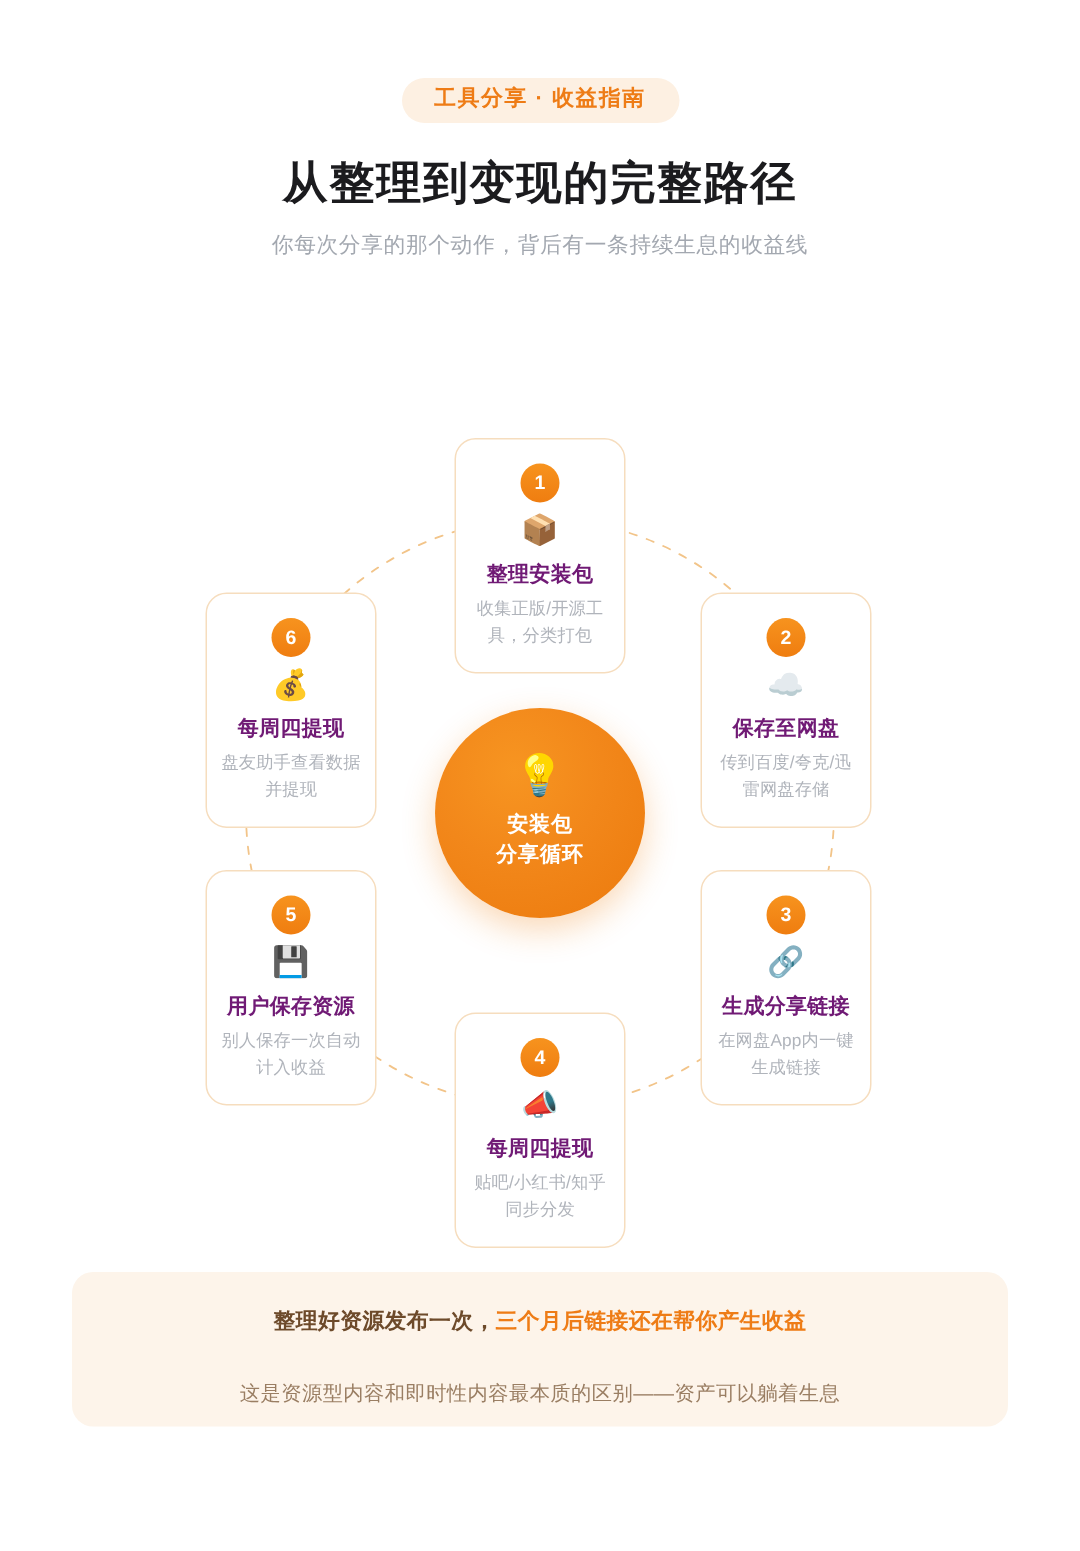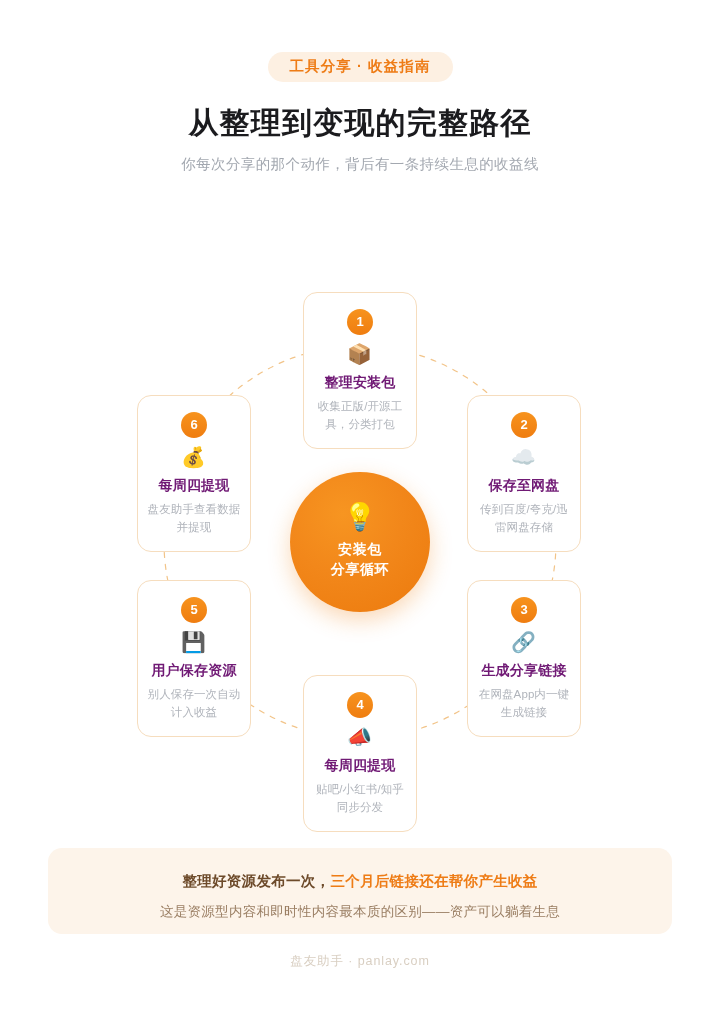--- a/index.html
+++ b/index.html
@@ -185,21 +185,21 @@
     color: #6d4a2a;
     line-height: 1.5;
     letter-spacing: 0.3px;
   }
 
   .banner-line1 .hl {
     color: #ee7c16;
   }
 
   .banner-line2 {
-    margin-top: 9px;
+    margin-top: 26px;
     font-size: 13.5px;
     color: #9a7e63;
     line-height: 1.5;
     letter-spacing: 0.3px;
   }
 
   
   .brand {
     position: absolute;
     left: 0;
@@ -282,15 +282,14 @@
 
   </div>
 
   <div class="banner">
     <div class="banner-line1">
       <span>整理好资源发布一次，</span><span class="hl">三个月后链接还在帮你产生收益</span>
     </div>
     <div class="banner-line2">这是资源型内容和即时性内容最本质的区别——资产可以躺着生息</div>
   </div>
 
-  <div class="brand">盘友助手 · panlay.com</div>
 
 </div>
 
 </body></html>

